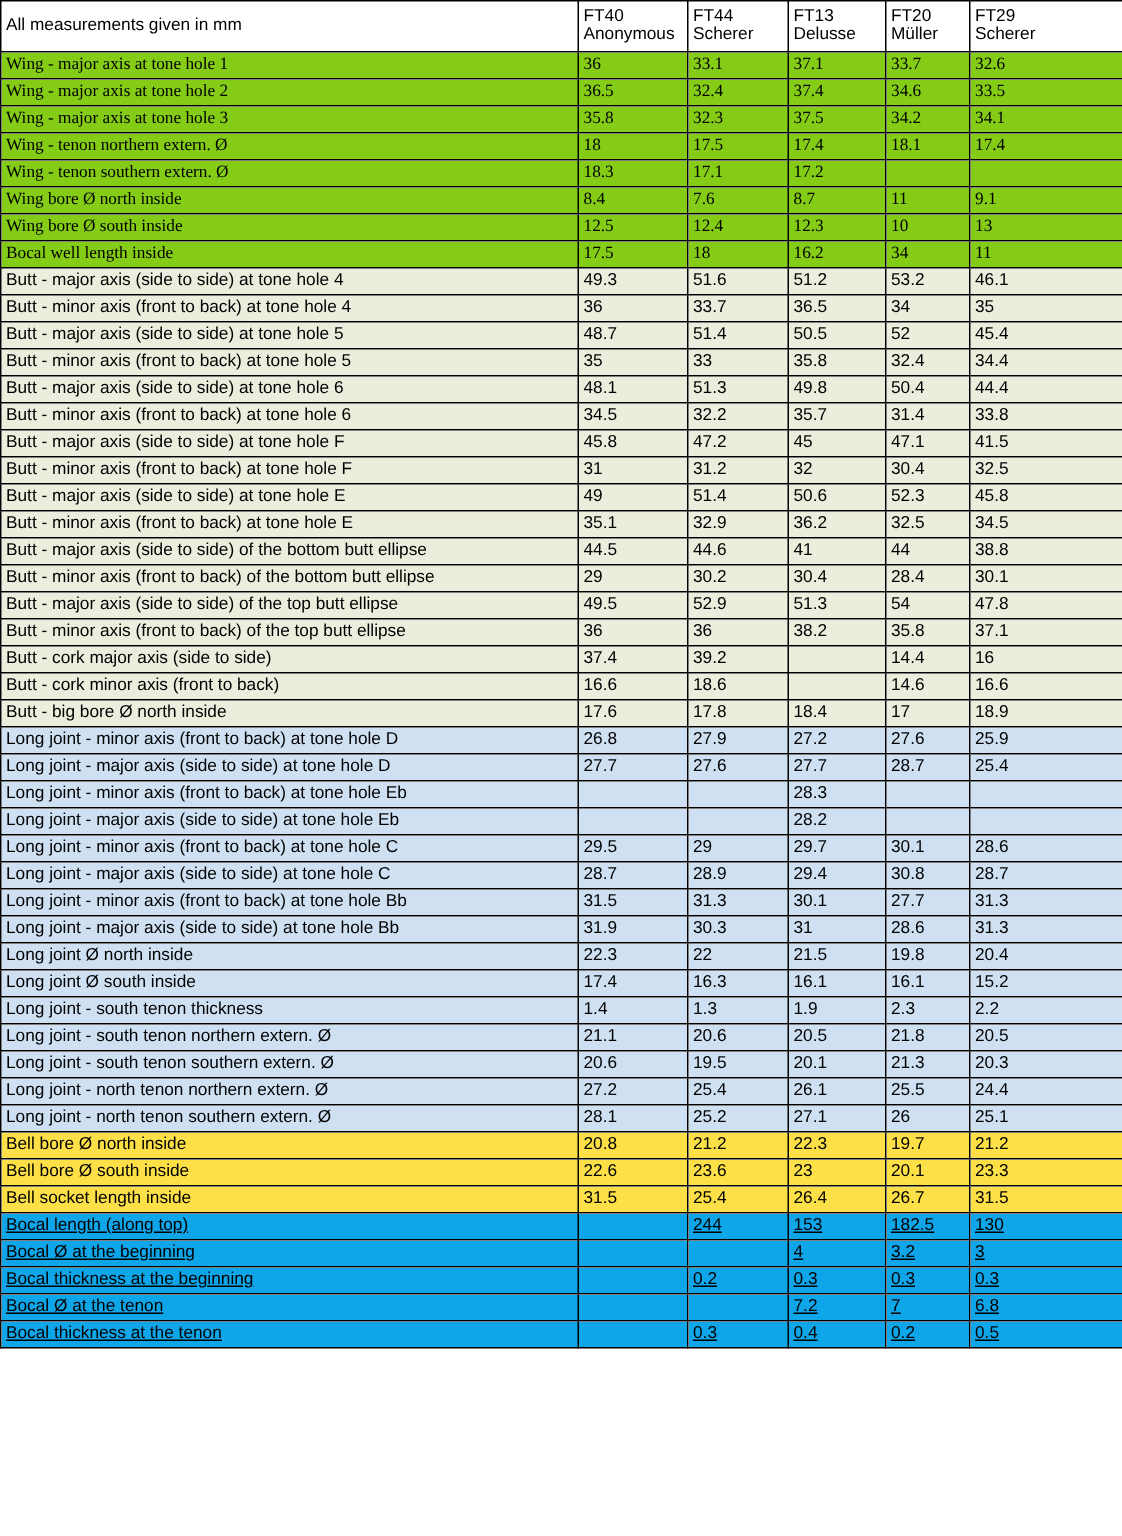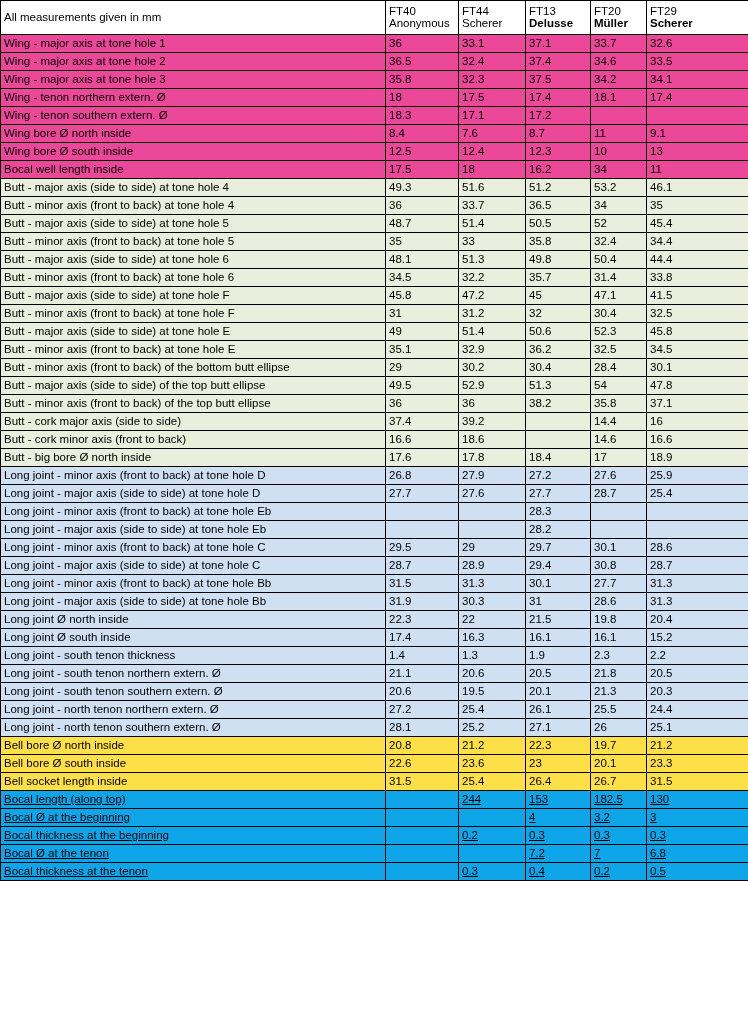--- a/index.html
+++ b/index.html
@@ -48,25 +48,25 @@
     height: 30px;
   }
   thead th .hdr-line1 { display: block; }
   thead th .hdr-line2 { display: block; }
   thead th.hdr-label {
     font-weight: normal;
     vertical-align: middle;
   }
   thead th.light { font-weight: normal; }
   thead th.light .hdr-line1 { font-weight: normal; }
-  thead th.light .hdr-line2 { font-weight: bold; }
+  thead th.light .hdr-line2 { font-weight: normal; }
 
   tbody tr { height: 18px; }
 
-  .grp-wing td { background: #ec4899; }
+  .grp-wing td { background: #84cc16; font-family: Liberation Serif, serif; }
   .grp-butt td { background: #eaeedc; }
   .grp-long td { background: #cfe0f3; }
   .grp-bell td { background: #fde047; }
   .grp-bocal td { background: #0ea5e9; text-decoration: underline; }
 </style>
 </head>
 <body>
 
 <table class="measure-table">
   <colgroup>
@@ -241,20 +241,28 @@
       </tr>
       <tr class="grp-butt">
         <td>Butt - minor axis (front to back) at tone hole E</td>
         <td>35.1</td>
         <td>32.9</td>
         <td>36.2</td>
         <td>32.5</td>
         <td>34.5</td>
       </tr>
       <tr class="grp-butt">
+        <td>Butt - major axis (side to side) of the bottom butt ellipse</td>
+        <td>44.5</td>
+        <td>44.6</td>
+        <td>41</td>
+        <td>44</td>
+        <td>38.8</td>
+      </tr>
+      <tr class="grp-butt">
         <td>Butt - minor axis (front to back) of the bottom butt ellipse</td>
         <td>29</td>
         <td>30.2</td>
         <td>30.4</td>
         <td>28.4</td>
         <td>30.1</td>
       </tr>
       <tr class="grp-butt">
         <td>Butt - major axis (side to side) of the top butt ellipse</td>
         <td>49.5</td>

